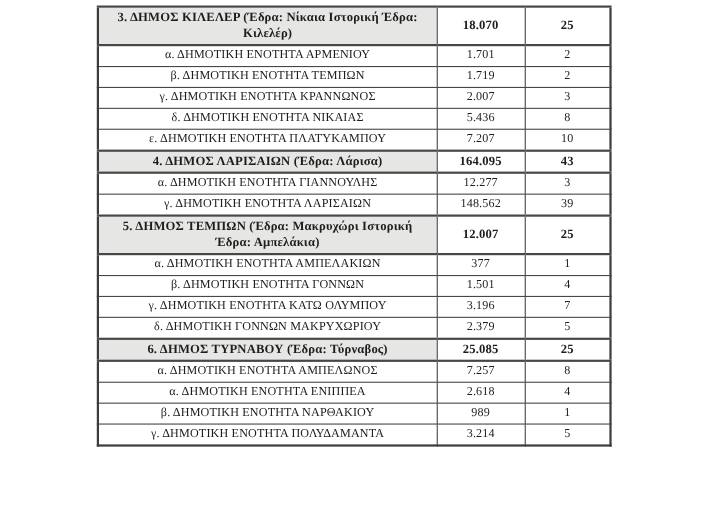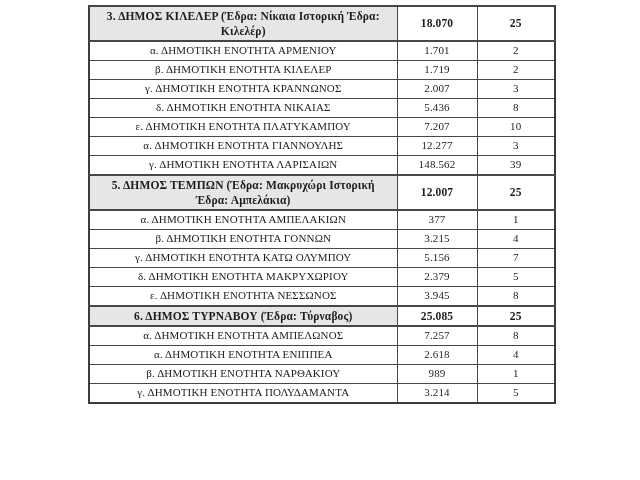--- a/index.html
+++ b/index.html
@@ -74,38 +74,43 @@
           <td class="cell-name">3. ΔΗΜΟΣ ΚΙΛΕΛΕΡ (Έδρα: Νίκαια Ιστορική Έδρα: Κιλελέρ)</td>
           <td class="cell-population">18.070</td>
           <td class="cell-seats">25</td>
         </tr>
         <tr class="row-unit">
           <td class="cell-name">α. ΔΗΜΟΤΙΚΗ ΕΝΟΤΗΤΑ ΑΡΜΕΝΙΟΥ</td>
           <td class="cell-population">1.701</td>
           <td class="cell-seats">2</td>
         </tr>
         <tr class="row-unit">
-          <td class="cell-name">β. ΔΗΜΟΤΙΚΗ ΕΝΟΤΗΤΑ ΚΙΛΕΛΕΡ</td>
+          <td class="cell-name">β. ΔΗΜΟΤΙΚΗ ΕΝΟΤΗΤΑ ΤΕΜΠΩΝ</td>
           <td class="cell-population">1.719</td>
           <td class="cell-seats">2</td>
         </tr>
         <tr class="row-unit">
           <td class="cell-name">γ. ΔΗΜΟΤΙΚΗ ΕΝΟΤΗΤΑ ΚΡΑΝΝΩΝΟΣ</td>
           <td class="cell-population">2.007</td>
           <td class="cell-seats">3</td>
         </tr>
         <tr class="row-unit">
           <td class="cell-name">δ. ΔΗΜΟΤΙΚΗ ΕΝΟΤΗΤΑ ΝΙΚΑΙΑΣ</td>
           <td class="cell-population">5.436</td>
           <td class="cell-seats">8</td>
         </tr>
         <tr class="row-unit">
           <td class="cell-name">ε. ΔΗΜΟΤΙΚΗ ΕΝΟΤΗΤΑ ΠΛΑΤΥΚΑΜΠΟΥ</td>
           <td class="cell-population">7.207</td>
           <td class="cell-seats">10</td>
+        </tr>
+        <tr class="row-municipality">
+          <td class="cell-name">4. ΔΗΜΟΣ ΛΑΡΙΣΑΙΩΝ (Έδρα: Λάρισα)</td>
+          <td class="cell-population">164.095</td>
+          <td class="cell-seats">43</td>
         </tr>
         <tr class="row-unit">
           <td class="cell-name">α. ΔΗΜΟΤΙΚΗ ΕΝΟΤΗΤΑ ΓΙΑΝΝΟΥΛΗΣ</td>
           <td class="cell-population">12.277</td>
           <td class="cell-seats">3</td>
         </tr>
         <tr class="row-unit">
           <td class="cell-name">γ. ΔΗΜΟΤΙΚΗ ΕΝΟΤΗΤΑ ΛΑΡΙΣΑΙΩΝ</td>
           <td class="cell-population">148.562</td>
           <td class="cell-seats">39</td>
@@ -115,37 +120,32 @@
           <td class="cell-population">12.007</td>
           <td class="cell-seats">25</td>
         </tr>
         <tr class="row-unit">
           <td class="cell-name">α. ΔΗΜΟΤΙΚΗ ΕΝΟΤΗΤΑ ΑΜΠΕΛΑΚΙΩΝ</td>
           <td class="cell-population">377</td>
           <td class="cell-seats">1</td>
         </tr>
         <tr class="row-unit">
           <td class="cell-name">β. ΔΗΜΟΤΙΚΗ ΕΝΟΤΗΤΑ ΓΟΝΝΩΝ</td>
-          <td class="cell-population">3.215</td>
+          <td class="cell-population">1.501</td>
           <td class="cell-seats">4</td>
         </tr>
         <tr class="row-unit">
           <td class="cell-name">γ. ΔΗΜΟΤΙΚΗ ΕΝΟΤΗΤΑ ΚΑΤΩ ΟΛΥΜΠΟΥ</td>
-          <td class="cell-population">5.156</td>
+          <td class="cell-population">3.196</td>
           <td class="cell-seats">7</td>
         </tr>
         <tr class="row-unit">
-          <td class="cell-name">δ. ΔΗΜΟΤΙΚΗ ΕΝΟΤΗΤΑ ΜΑΚΡΥΧΩΡΙΟΥ</td>
+          <td class="cell-name">δ. ΔΗΜΟΤΙΚΗ ΓΟΝΝΩΝ ΜΑΚΡΥΧΩΡΙΟΥ</td>
           <td class="cell-population">2.379</td>
           <td class="cell-seats">5</td>
-        </tr>
-        <tr class="row-unit">
-          <td class="cell-name">ε. ΔΗΜΟΤΙΚΗ ΕΝΟΤΗΤΑ ΝΕΣΣΩΝΟΣ</td>
-          <td class="cell-population">3.945</td>
-          <td class="cell-seats">8</td>
         </tr>
         <tr class="row-municipality">
           <td class="cell-name">6. ΔΗΜΟΣ ΤΥΡΝΑΒΟΥ (Έδρα: Τύρναβος)</td>
           <td class="cell-population">25.085</td>
           <td class="cell-seats">25</td>
         </tr>
         <tr class="row-unit">
           <td class="cell-name">α. ΔΗΜΟΤΙΚΗ ΕΝΟΤΗΤΑ ΑΜΠΕΛΩΝΟΣ</td>
           <td class="cell-population">7.257</td>
           <td class="cell-seats">8</td>

